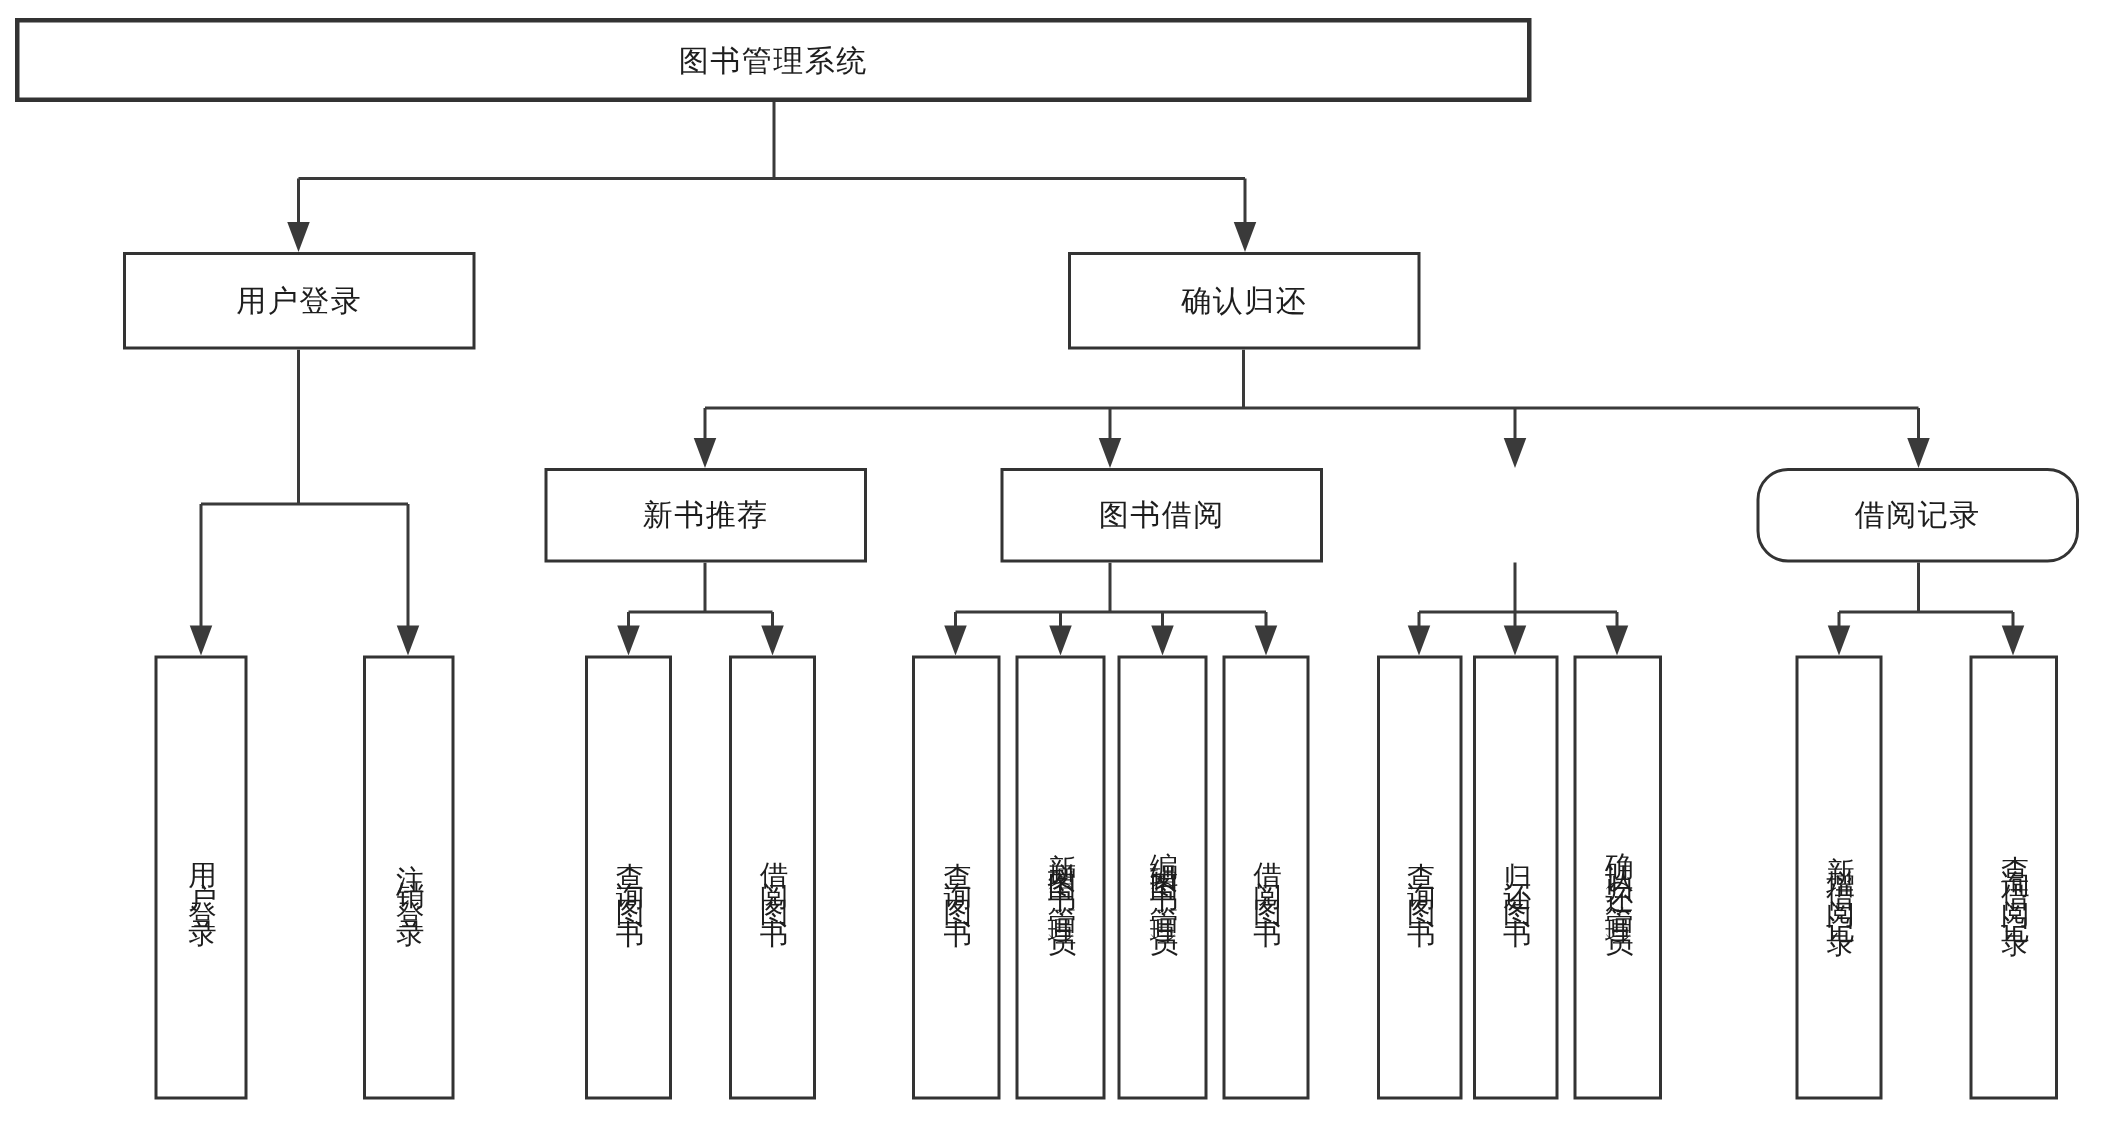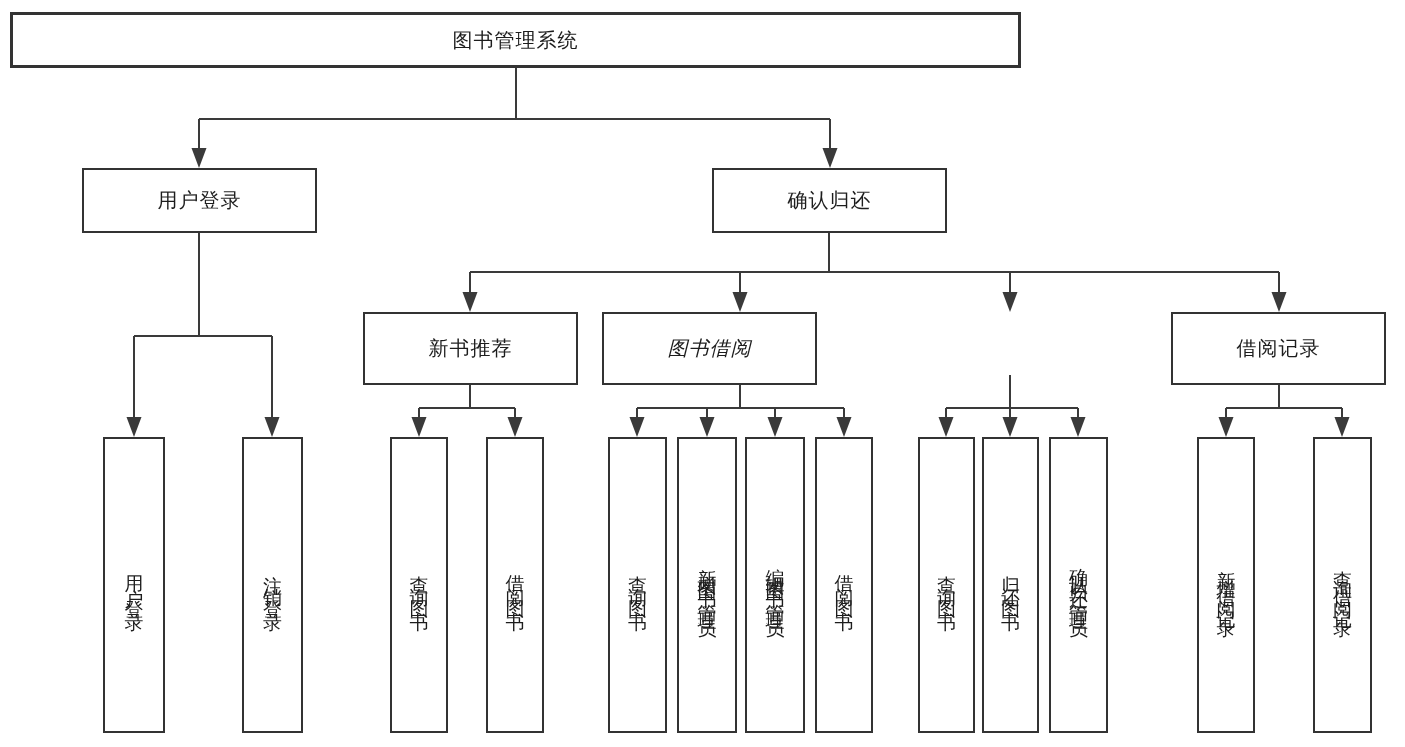--- a/index.html
+++ b/index.html
@@ -25,21 +25,21 @@
     display: flex;
     align-items: center;
     justify-content: center;
   }
   .node-root {
     left: 10px; top: 12px; width: 1011px; height: 56px;
     border-width: 3px;
   }
   .node-h { font-size: 20px; letter-spacing: 1px; }
   .lvl2 { top: 168px; width: 235px; height: 65px; }
-  .lvl3 { top: 312px; width: 215px; height: 73px; justify-content: center; }
+  .lvl3 { top: 312px; width: 215px; height: 63px; justify-content: center; }
   .leaf { top: 437px; height: 296px; }
   .leaf .vtxt {
     writing-mode: vertical-rl;
     text-orientation: mixed;
     font-size: 19px;
     line-height: 1.15;
     color: #1d1d1d;
   }
   .sp4  .vtxt { letter-spacing: 0.66em; }
   .sp6  .vtxt { letter-spacing: 0.52em; }
@@ -110,24 +110,24 @@
   <div class="node lvl2 node-h" style="left:82px;">
     <span>用户登录</span>
   </div>
   <div class="node lvl2 node-h" style="left:712px;">
     <span>确认归还</span>
   </div>
 
   <div class="node lvl3 node-h" style="left:363px;">
     <span>新书推荐</span>
   </div>
-  <div class="node lvl3 node-h" style="left:602px;font-style:italic;">
+  <div class="node lvl3 node-h" style="left:667px;">
     <span>图书借阅</span>
   </div>
-  <div class="node lvl3 node-h" style="left:1171px;">
+  <div class="node lvl3 node-h" style="left:1171px;border-radius:21px;">
     <span>借阅记录</span>
   </div>
 
   <div class="node leaf sp4" style="left:103px;width:62px;">
     <span class="vtxt">用户登录</span>
   </div>
   <div class="node leaf sp4" style="left:242px;width:61px;">
     <span class="vtxt">注销登录</span>
   </div>
 

